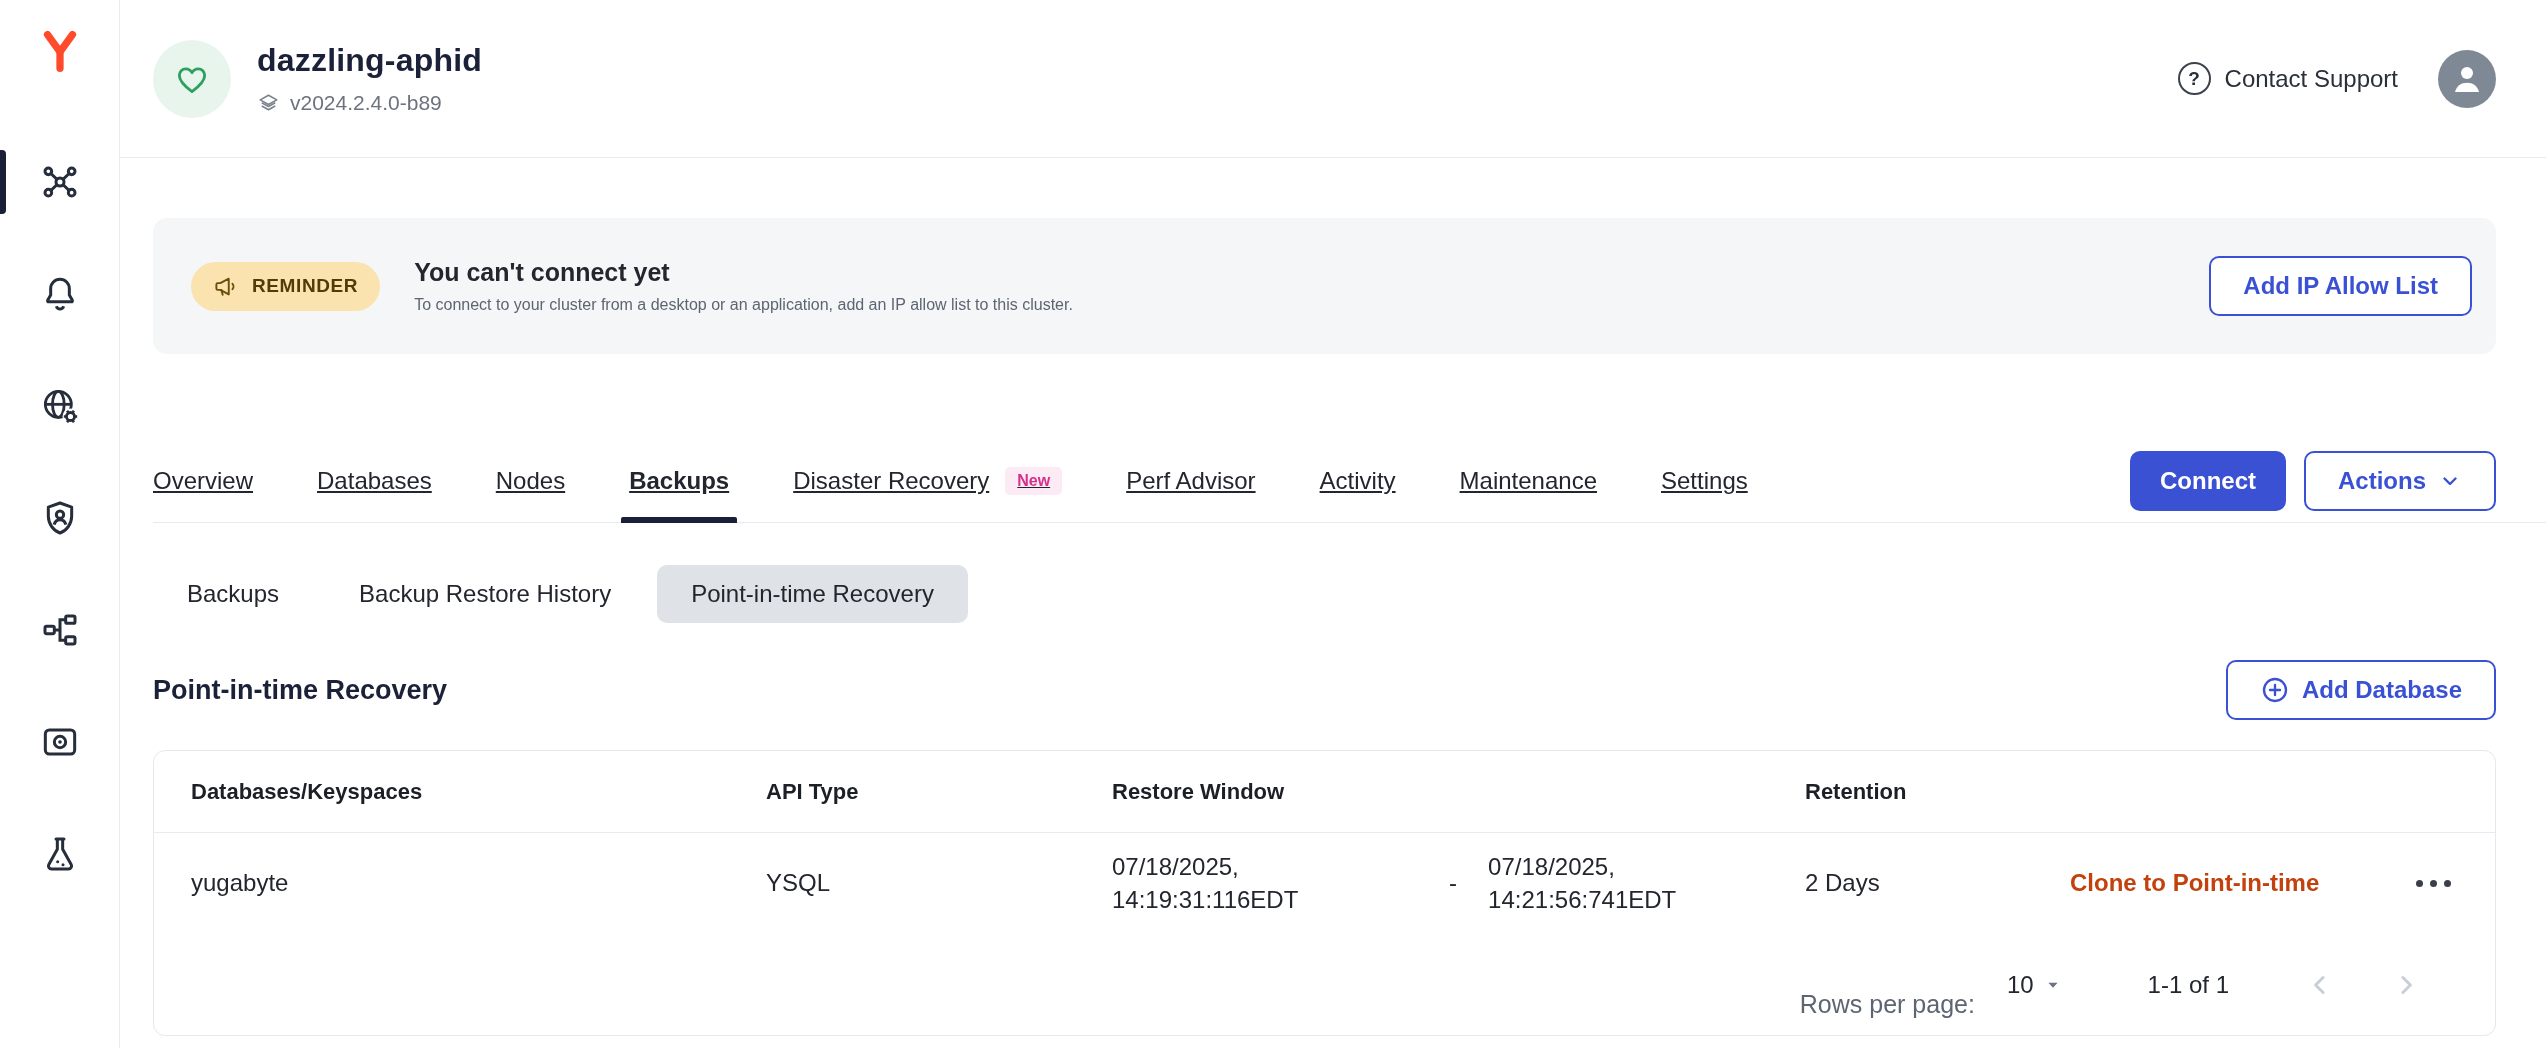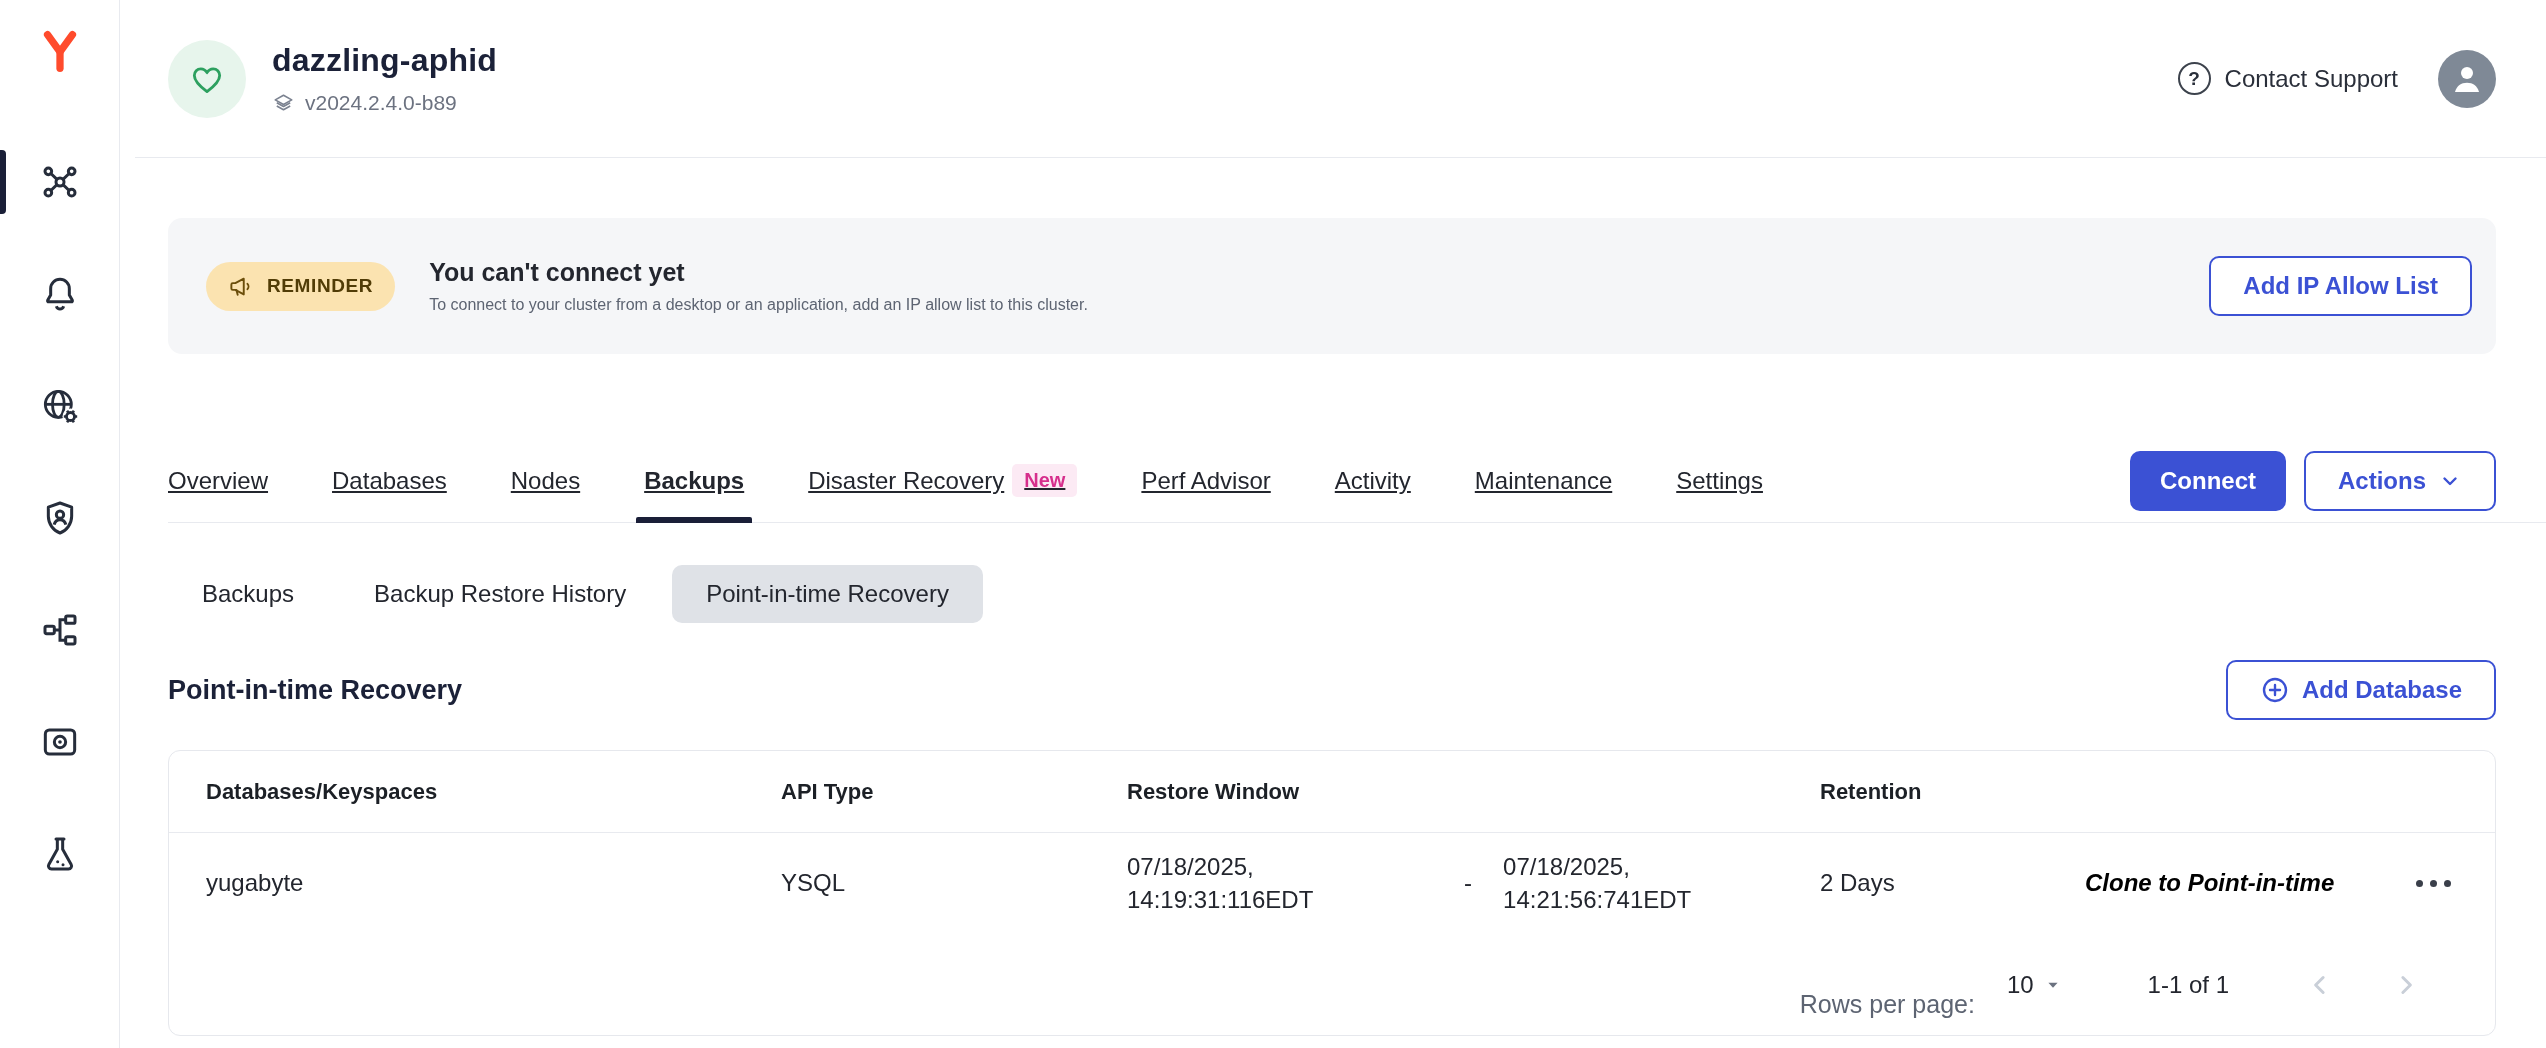--- a/index.html
+++ b/index.html
@@ -1,21 +1,21 @@
 <!DOCTYPE html>
 <html><head>
 <meta charset="utf-8">
 <style>
   * { box-sizing: border-box; margin: 0; padding: 0; }
   html,body { width:2546px; height:1048px; }
   body {
     font-family: "Liberation Sans", sans-serif;
     background:#ffffff; color:#23262e; overflow:hidden;
   }
-  .app { display:flex; width:2546px; height:1048px;gap:15px; }
+  .app { display:flex; width:2546px; height:1048px; }
 
   
   .sidebar {
     width:120px; height:1048px; border-right:1px solid #e8eaef;
     display:flex; flex-direction:column; align-items:center; position:relative;
     flex:0 0 120px; background:#fff;
   }
   .logo { margin-top:28px; width:46px; height:46px; display:flex; align-items:center; justify-content:center; cursor:pointer; }
   .nav { display:flex; flex-direction:column; align-items:center; gap:48px; margin-top:76px; }
   .nav-item { width:64px; height:64px; display:flex; align-items:center; justify-content:center; cursor:pointer; border-radius:10px; }
@@ -64,21 +64,21 @@
   .banner .btn { margin-left:auto; }
 
   
   .tabsrow {
     margin:85px 0 0 33px; padding-right:50px; height:84px;
     display:flex; align-items:center; gap:64px; border-bottom:1px solid #e8eaef;
   }
   .tab { height:84px; display:flex; align-items:center; font-size:24px; font-weight:500; color:#23262e; cursor:pointer; position:relative; white-space:nowrap;text-decoration:underline; }
   .tab.active { font-weight:600; }
   .tab.active::after { content:""; position:absolute; left:-8px; right:-8px; bottom:0; height:6px; background:#1a1f38; border-radius:2px 2px 0 0; }
-  .new-badge { margin-left:8px; background:#fceaf4; color:#d62f8c; font-size:20px; font-weight:600; padding:5px 12px; border-radius:5px; }
+  .new-badge { margin-left:16px; background:#fceaf4; color:#d62f8c; font-size:16px; font-weight:600; padding:5px 12px; border-radius:5px; }
   .tabs-actions { margin-left:auto; display:flex; align-items:center; gap:18px; }
 
   
   .subtabs { margin:42px 50px 0 33px; display:flex; align-items:center; gap:12px; }
   .subtab { height:58px; display:flex; align-items:center; padding:0 34px; font-size:24px; color:#23262e; cursor:pointer; border-radius:10px; white-space:nowrap; }
   .subtab.active { background:#dfe2e7; font-weight:500; }
 
   
   .section-row { margin:38px 50px 0 33px; height:58px; display:flex; align-items:center; }
   .section-title { font-size:27px; font-weight:700; color:#1b2138; }
@@ -88,21 +88,21 @@
   .card { margin:31px 50px 0 33px; height:286px; border:1px solid #e6e8ed; border-radius:12px; background:#fff; }
   .trow { display:grid; grid-template-columns:575px 346px 693px 265px 1fr; padding:0 38px 0 37px; align-items:center; }
   .thead { height:82px; border-bottom:1px solid #e8eaef; }
   .th { font-size:22px; font-weight:700; color:#1c2026; }
   .tbody { height:100px; }
   .td { font-size:24px; color:#23262e; }
   .restore { display:flex; align-items:center; gap:20px; }
   .date { width:330px; display:flex; flex-direction:column; line-height:33px; }
   .dash { width:20px; }
   .actions-cell { display:flex; align-items:center; justify-content:space-between; }
-  .clone-link { color:#000000; font-weight:700; font-size:24px; cursor:pointer; text-decoration:none;font-style:italic; }
+  .clone-link { color:#c2410c; font-weight:700; font-size:24px; cursor:pointer; text-decoration:none; }
   .dots { display:flex; gap:7px; padding:12px 6px; cursor:pointer; }
   .dots span { width:7px; height:7px; border-radius:50%; background:#3a3f4a; }
 
   
   .pagination { height:103px; display:flex; align-items:center; justify-content:flex-end; padding-right:68px; gap:0; }
   .pg-label { color:#5d6472; font-size:25px;margin-top:39px; }
   .pg-select { display:flex; align-items:center; gap:8px; margin-left:32px; cursor:pointer; font-size:24px; color:#23262e; }
   .pg-range { margin-left:84px; font-size:24px; color:#23262e; }
   .pg-btn { background:none; border:none; cursor:pointer; padding:6px; display:flex; align-items:center; }
   .pg-btn.prev { margin-left:70px; }

